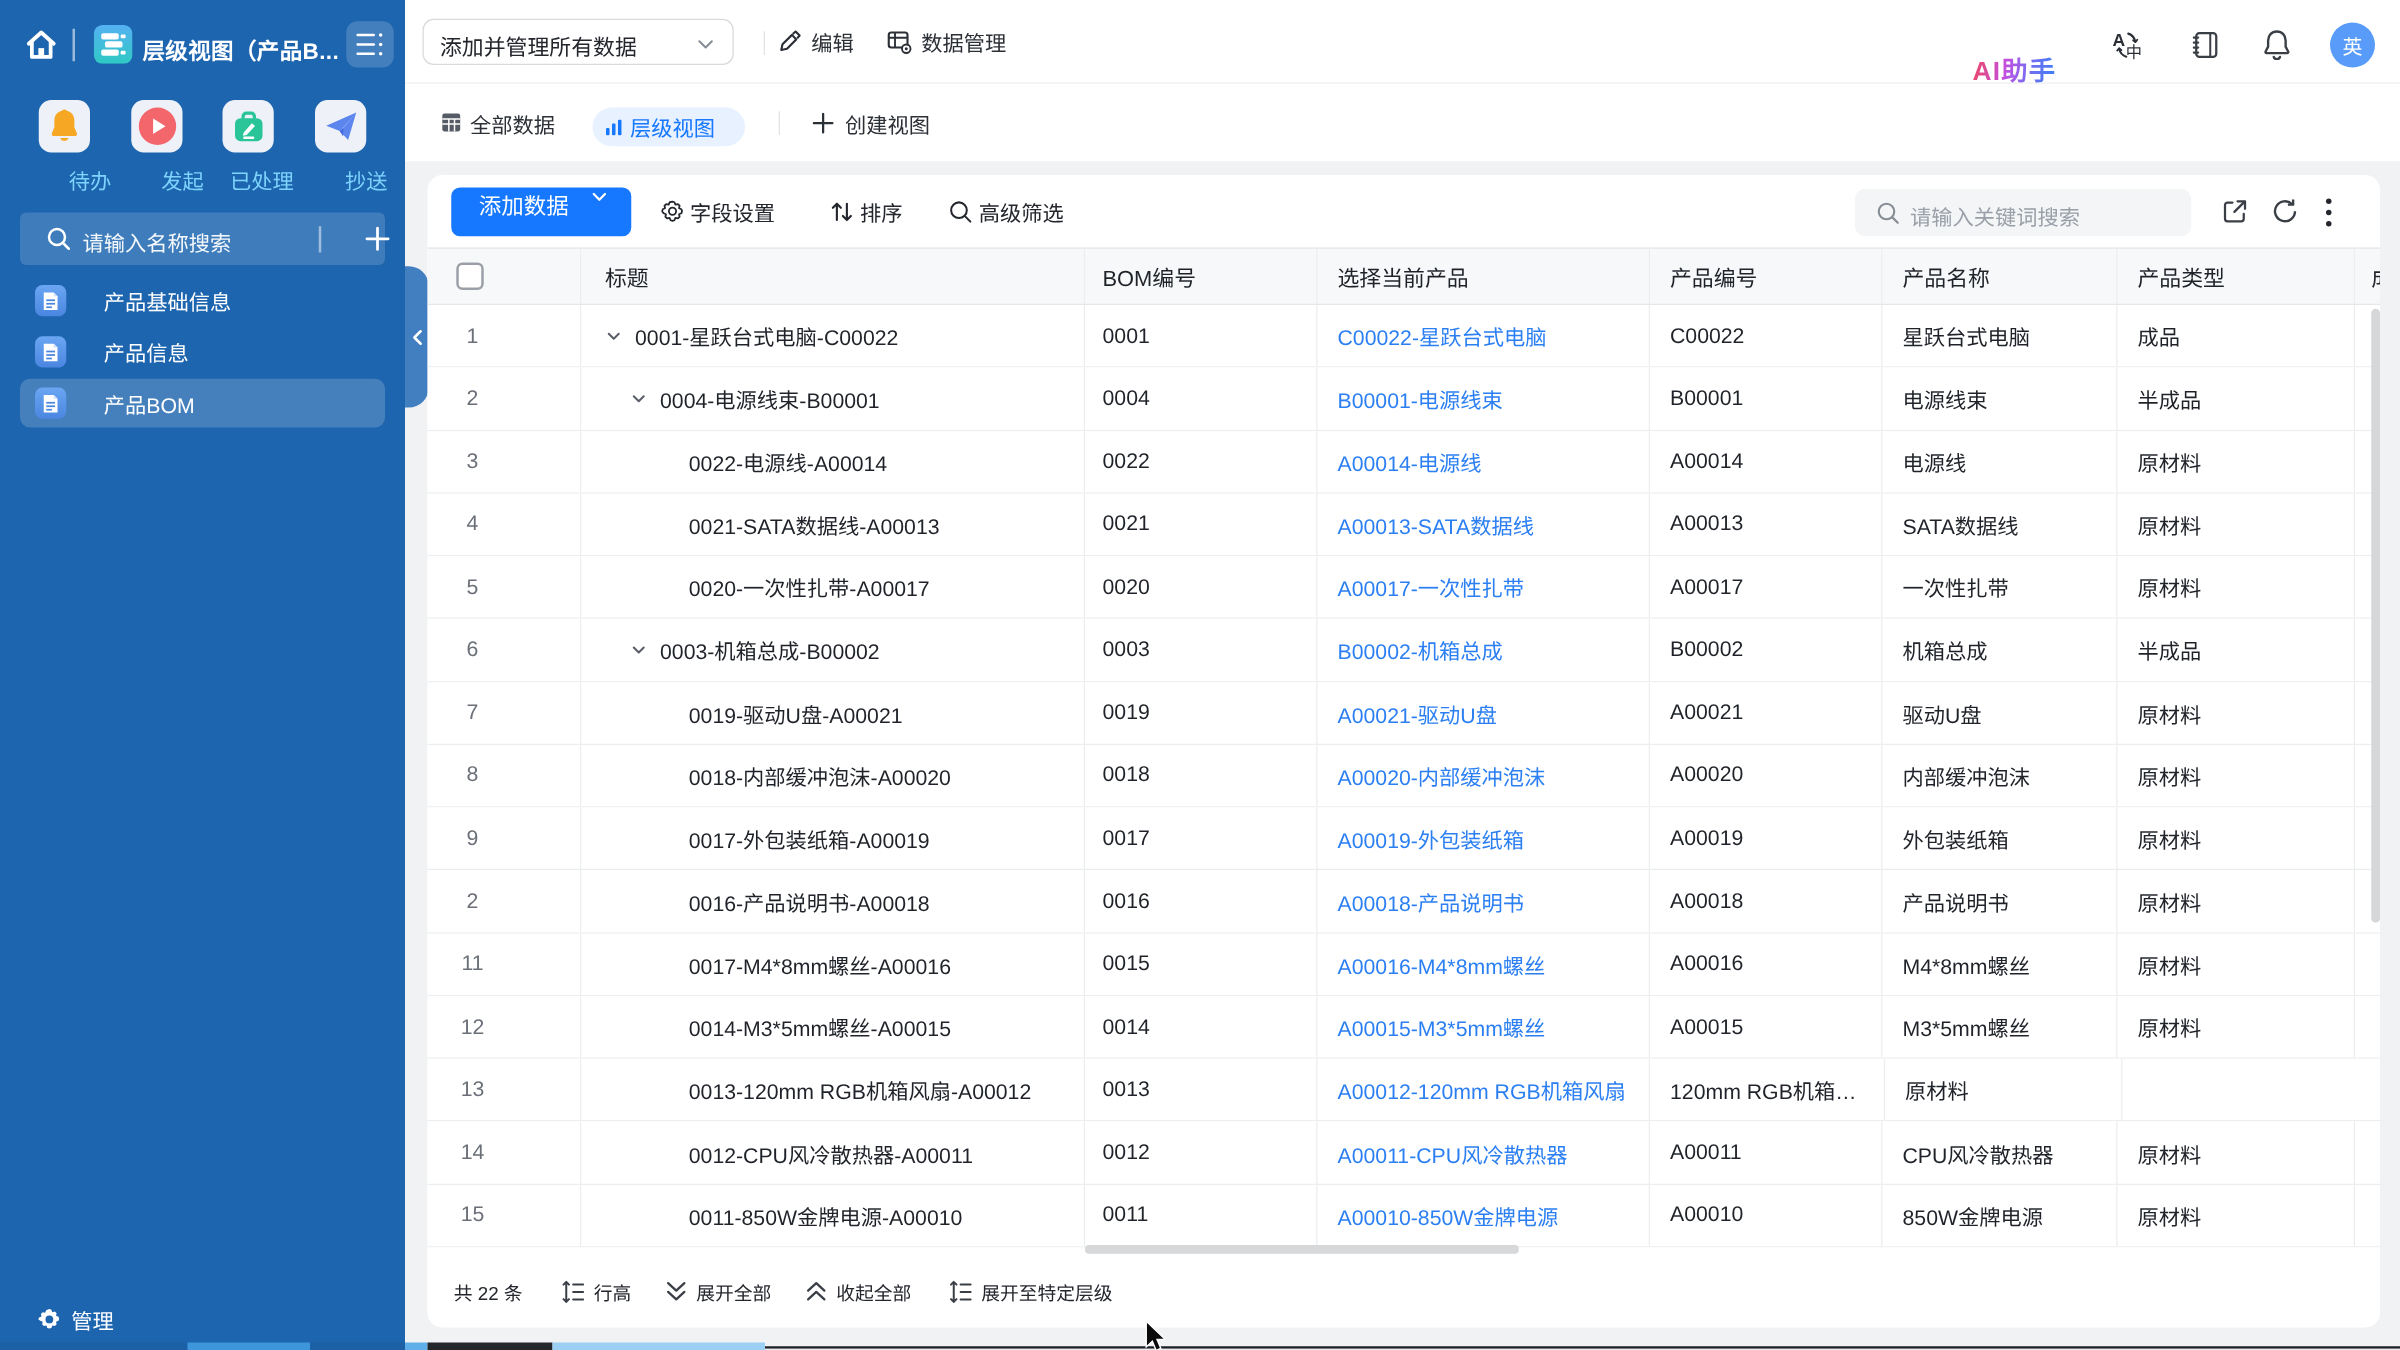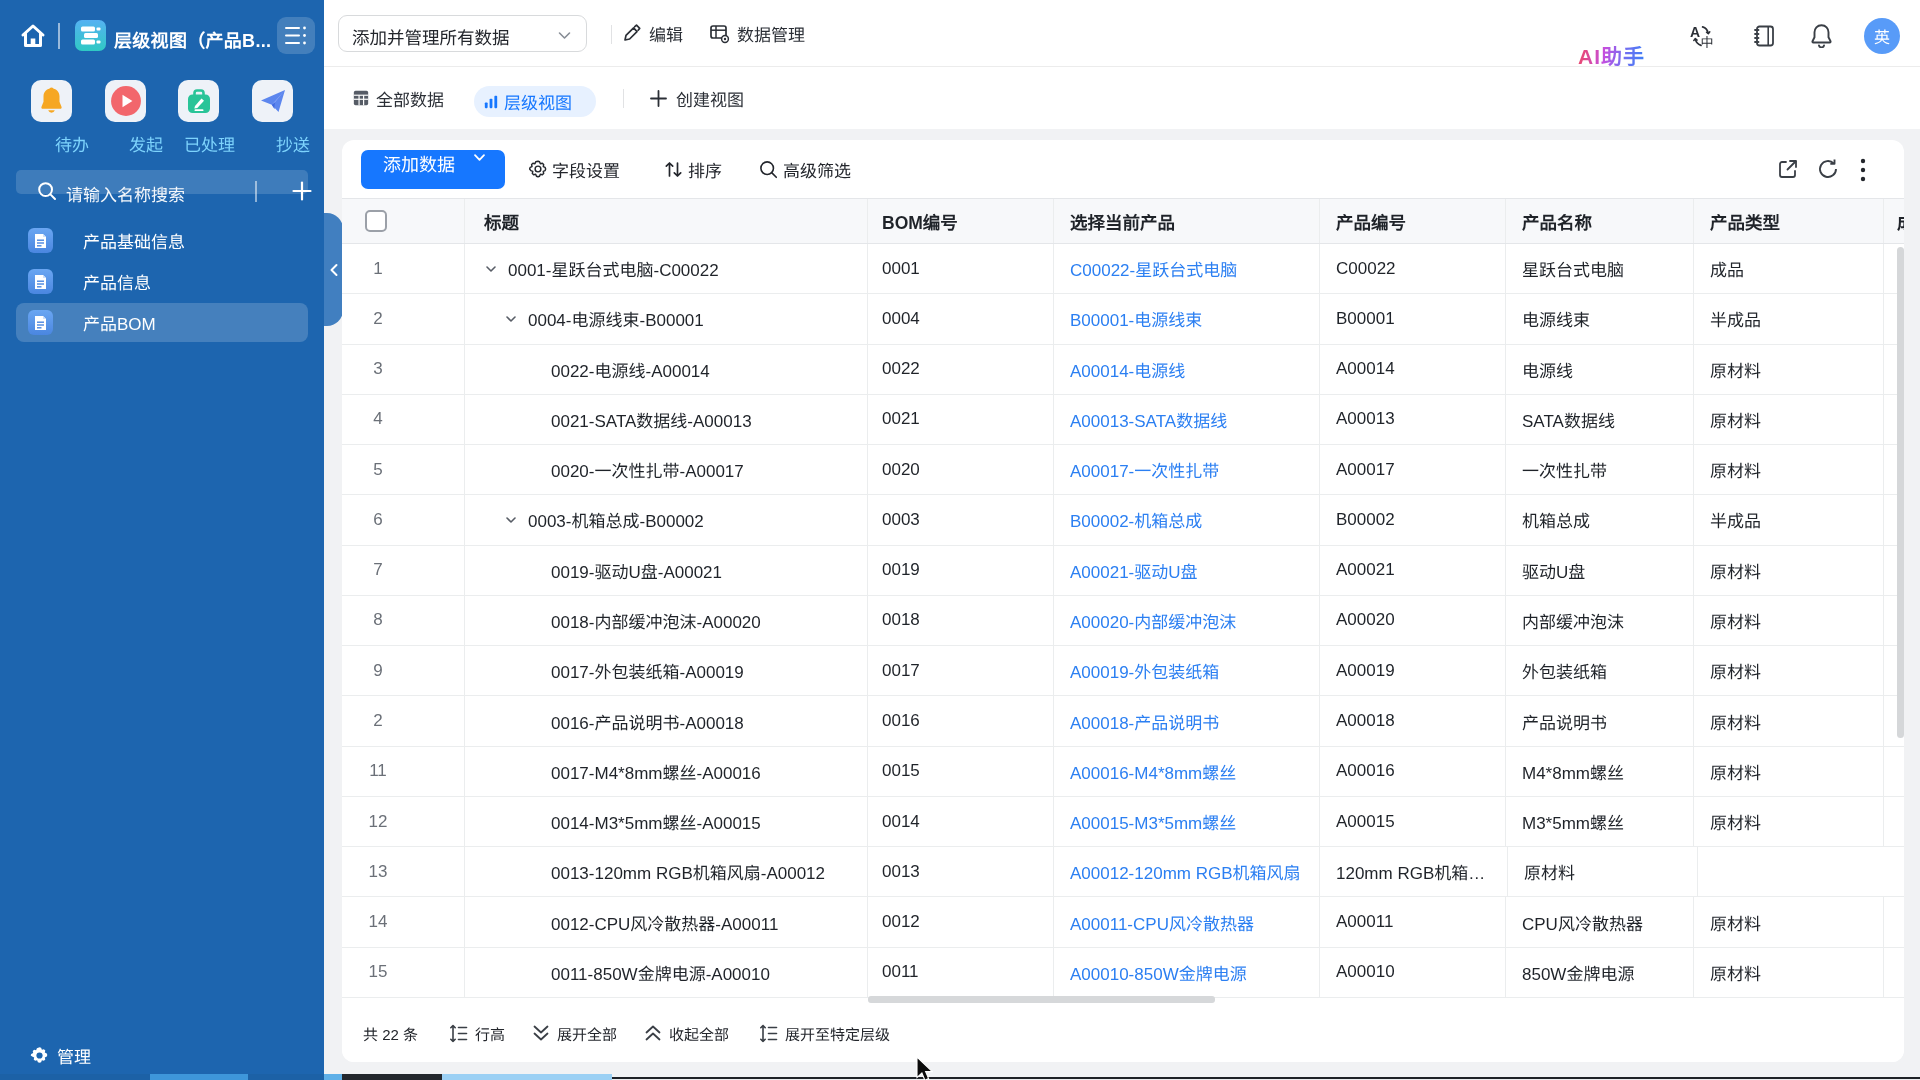--- a/index.html
+++ b/index.html
@@ -7,21 +7,21 @@
 body{font-family:"Liberation Sans",sans-serif;background:#f1f2f4;position:relative;color:#23262c}
 .abs{position:absolute}
 
 .side{position:absolute;left:0;top:0;width:324px;height:1080px;background:#1d65af;color:#fff}
 .side .hr-ic{position:absolute}
 .s-divider{position:absolute;left:58px;top:23px;width:1.5px;height:26px;background:rgba(255,255,255,.55)}
 .s-title{position:absolute;left:114px;top:26px;font-size:18px;font-weight:700;letter-spacing:.3px;white-space:nowrap}
 .s-menu{position:absolute;left:277px;top:17px;width:38px;height:37px;background:rgba(255,255,255,.17);border-radius:9px}
 .tile{position:absolute;top:80px;width:41px;height:42px;background:#eef2f8;border-radius:10px;display:flex;align-items:center;justify-content:center}
 .tlbl{position:absolute;top:131px;font-size:17px;color:#7dd3fc;text-align:right;width:74px;white-space:nowrap}
-.s-search{position:absolute;left:16px;top:170px;width:292px;height:24px;background:rgba(255,255,255,.15);border-radius:5px}
+.s-search{position:absolute;left:16px;top:170px;width:292px;height:42px;background:rgba(255,255,255,.15);border-radius:5px}
 .s-search .ph{position:absolute;left:50px;top:11px;font-size:17px;color:rgba(255,255,255,.95)}
 .s-sdiv{position:absolute;left:239px;top:11px;width:1.5px;height:21px;background:rgba(255,255,255,.5)}
 .nav{position:absolute;left:16px;width:292px;height:39px;border-radius:8px;display:flex;align-items:center}
 .nav.sel{background:rgba(255,255,255,.18)}
 .nav .dicon{margin-left:12px;width:25px;height:25px;border-radius:6px;background:linear-gradient(180deg,#6aa6f2,#4a86e0);display:flex;align-items:center;justify-content:center}
 .nav .ntxt{margin-left:30px;font-size:17px;color:#fff}
 .s-admin{position:absolute;left:30px;top:1043px;display:flex;align-items:center}
 .s-admin .atxt{margin-left:8px;font-size:17px}
 .colltab{position:absolute;left:324px;top:213px;width:19px;height:113px;background:#417fc0;border-radius:0 16px 16px 0;display:flex;align-items:center;justify-content:center}
 
@@ -43,21 +43,21 @@
 .card{position:absolute;left:18px;top:140px;width:1562px;height:922px;background:#fff;border-radius:12px;overflow:hidden}
 .btn{position:absolute;left:19px;top:10px;width:144px;height:39px;background:#1677ff;border-radius:7px;color:#fff;display:flex;}
 .btn .bt{margin-left:22px;font-size:18px}
 .btn svg{margin-left:17px}
 .tbi{position:absolute;top:0;height:58px;display:flex;align-items:center;font-size:17px;color:#23262c}
 .tbi svg{margin-right:5px}
 .tsearch{position:absolute;left:1142px;top:11px;width:269px;height:38px;background:#f4f5f7;border-radius:8px}
 .tsearch .ph{position:absolute;left:44px;top:9px;font-size:17px;color:#9aa0a8}
 .ticon{position:absolute;top:17px}
 
-.thead{position:absolute;left:0;top:58px;width:1562px;height:46px;background:#f7f8fa;border-top:1px solid #e4e6e9;border-bottom:1px solid #e4e6e9;display:flex;font-weight:700;font-size:17.5px;color:#1f2329}
+.thead{position:absolute;left:0;top:58px;width:1562px;height:46px;background:#f7f8fa;border-top:1px solid #e4e6e9;border-bottom:1px solid #e4e6e9;display:flex;font-weight:400;font-size:17.5px;color:#1f2329}
 .thead .c{display:flex;align-items:center}
 .tbody{position:absolute;left:0;top:104px;width:1562px;height:754px}
 .tr{height:50.2666px;display:flex;border-bottom:1px solid #ebedee;background:#fff;font-size:17px;color:#1f2329}
 .c{border-right:1px solid #ebedee;display:flex;align-items:center;overflow:hidden;white-space:nowrap;flex:none}
 .c0{width:123px;justify-content:flex-start}
 .c1{width:403px;padding-left:16px}
 .c2{width:186px;padding-left:14px}
 .c3{width:266px;padding-left:16px}
 .c4{width:186px;padding-left:16px}
 .c5{width:188px;padding-left:16px}
@@ -286,20 +286,27 @@
     <div class="tbi" style="left:322px"><svg width="19" height="19" viewBox="0 0 19 19">
           <g stroke="#23262c" stroke-width="1.7" stroke-linecap="round" stroke-linejoin="round" fill="none">
             <path d="M5.5 16V3M5.5 3L2.3 6.2M5.5 3l3.2 3.2"></path>
             <path d="M13.5 3v13M13.5 16l-3.2-3.2M13.5 16l3.2-3.2"></path>
           </g>
         </svg>排序</div>
     <div class="tbi" style="left:417px"><svg width="19" height="19" viewBox="0 0 20 20">
           <circle cx="8.6" cy="8.6" r="6.6" fill="none" stroke="#23262c" stroke-width="1.7"></circle>
           <line x1="13.6" y1="13.6" x2="18.2" y2="18.2" stroke="#23262c" stroke-width="1.7" stroke-linecap="round"></line>
         </svg>高级筛选</div>
+    <div class="tsearch">
+        <svg style="position:absolute;left:17px;top:10px" width="19" height="19" viewBox="0 0 19 19">
+          <circle cx="8.2" cy="8.2" r="6.2" fill="none" stroke="#878d95" stroke-width="1.7"></circle>
+          <line x1="12.9" y1="12.9" x2="17.2" y2="17.2" stroke="#878d95" stroke-width="1.7" stroke-linecap="round"></line>
+        </svg>
+        <span class="ph">请输入关键词搜索</span>
+      </div>
     <svg class="ticon" style="left:1434px" width="24" height="24" viewBox="0 0 24 24">
         <path d="M10 5H6a2 2 0 0 0-2 2v11a2 2 0 0 0 2 2h11a2 2 0 0 0 2-2v-4" fill="none" stroke="#3a3f46" stroke-width="1.8" stroke-linecap="round"></path>
         <path d="M14 4h6v6" fill="none" stroke="#3a3f46" stroke-width="1.8" stroke-linecap="round" stroke-linejoin="round"></path>
         <line x1="19.5" y1="4.5" x2="11.5" y2="12.5" stroke="#3a3f46" stroke-width="1.8" stroke-linecap="round"></line>
       </svg>
     <svg class="ticon" style="left:1474px" width="24" height="24" viewBox="0 0 24 24">
         <path d="M20 12a8 8 0 1 1-2.3-5.6" fill="none" stroke="#3a3f46" stroke-width="1.9"></path>
         <path d="M18.5 2.5v4.2h-4.2" fill="none" stroke="#3a3f46" stroke-width="1.9" stroke-linejoin="round"></path>
       </svg>
     <svg class="ticon" style="left:1518px;top:18px" width="6" height="24" viewBox="0 0 6 24">

